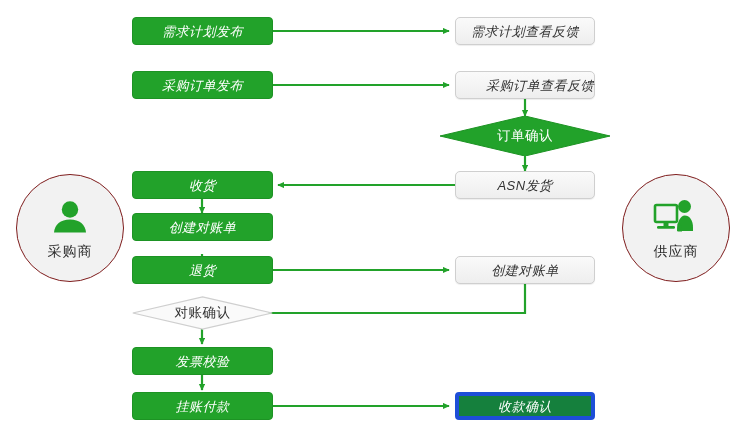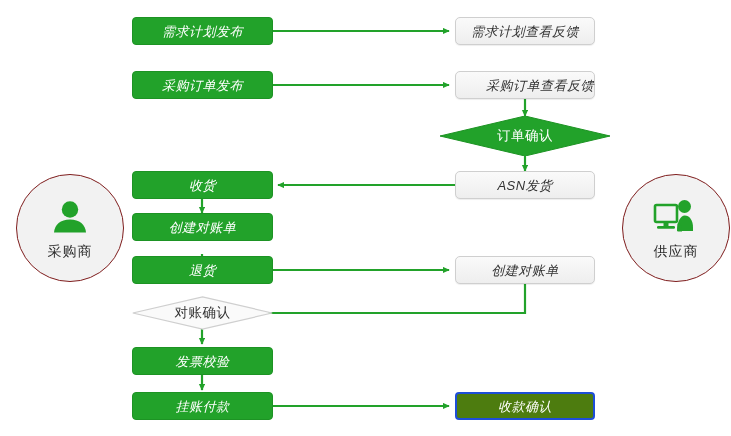--- a/index.html
+++ b/index.html
@@ -55,24 +55,24 @@
     background: #f2f2f2;
     background-image: linear-gradient(#fafafa, #eeeeee);
     color: #333333;
     border: 1px solid #cfcfcf;
     border-radius: 5px;
     box-shadow: 0 1px 1px rgba(0,0,0,0.07);
   }
 
   
   .node.orange {
-    background: #4d7c0f;
+    background: #15803d;
     color: #ffffff;
     border-radius: 4px;
-    border: 2px solid #1d4ed8;
+    border: 4px solid #1d4ed8;
   }
 
   
   .diamond {
     position: absolute;
     z-index: 3;
   }
   .diamond .dlabel {
     position: absolute;
     left: 0;

